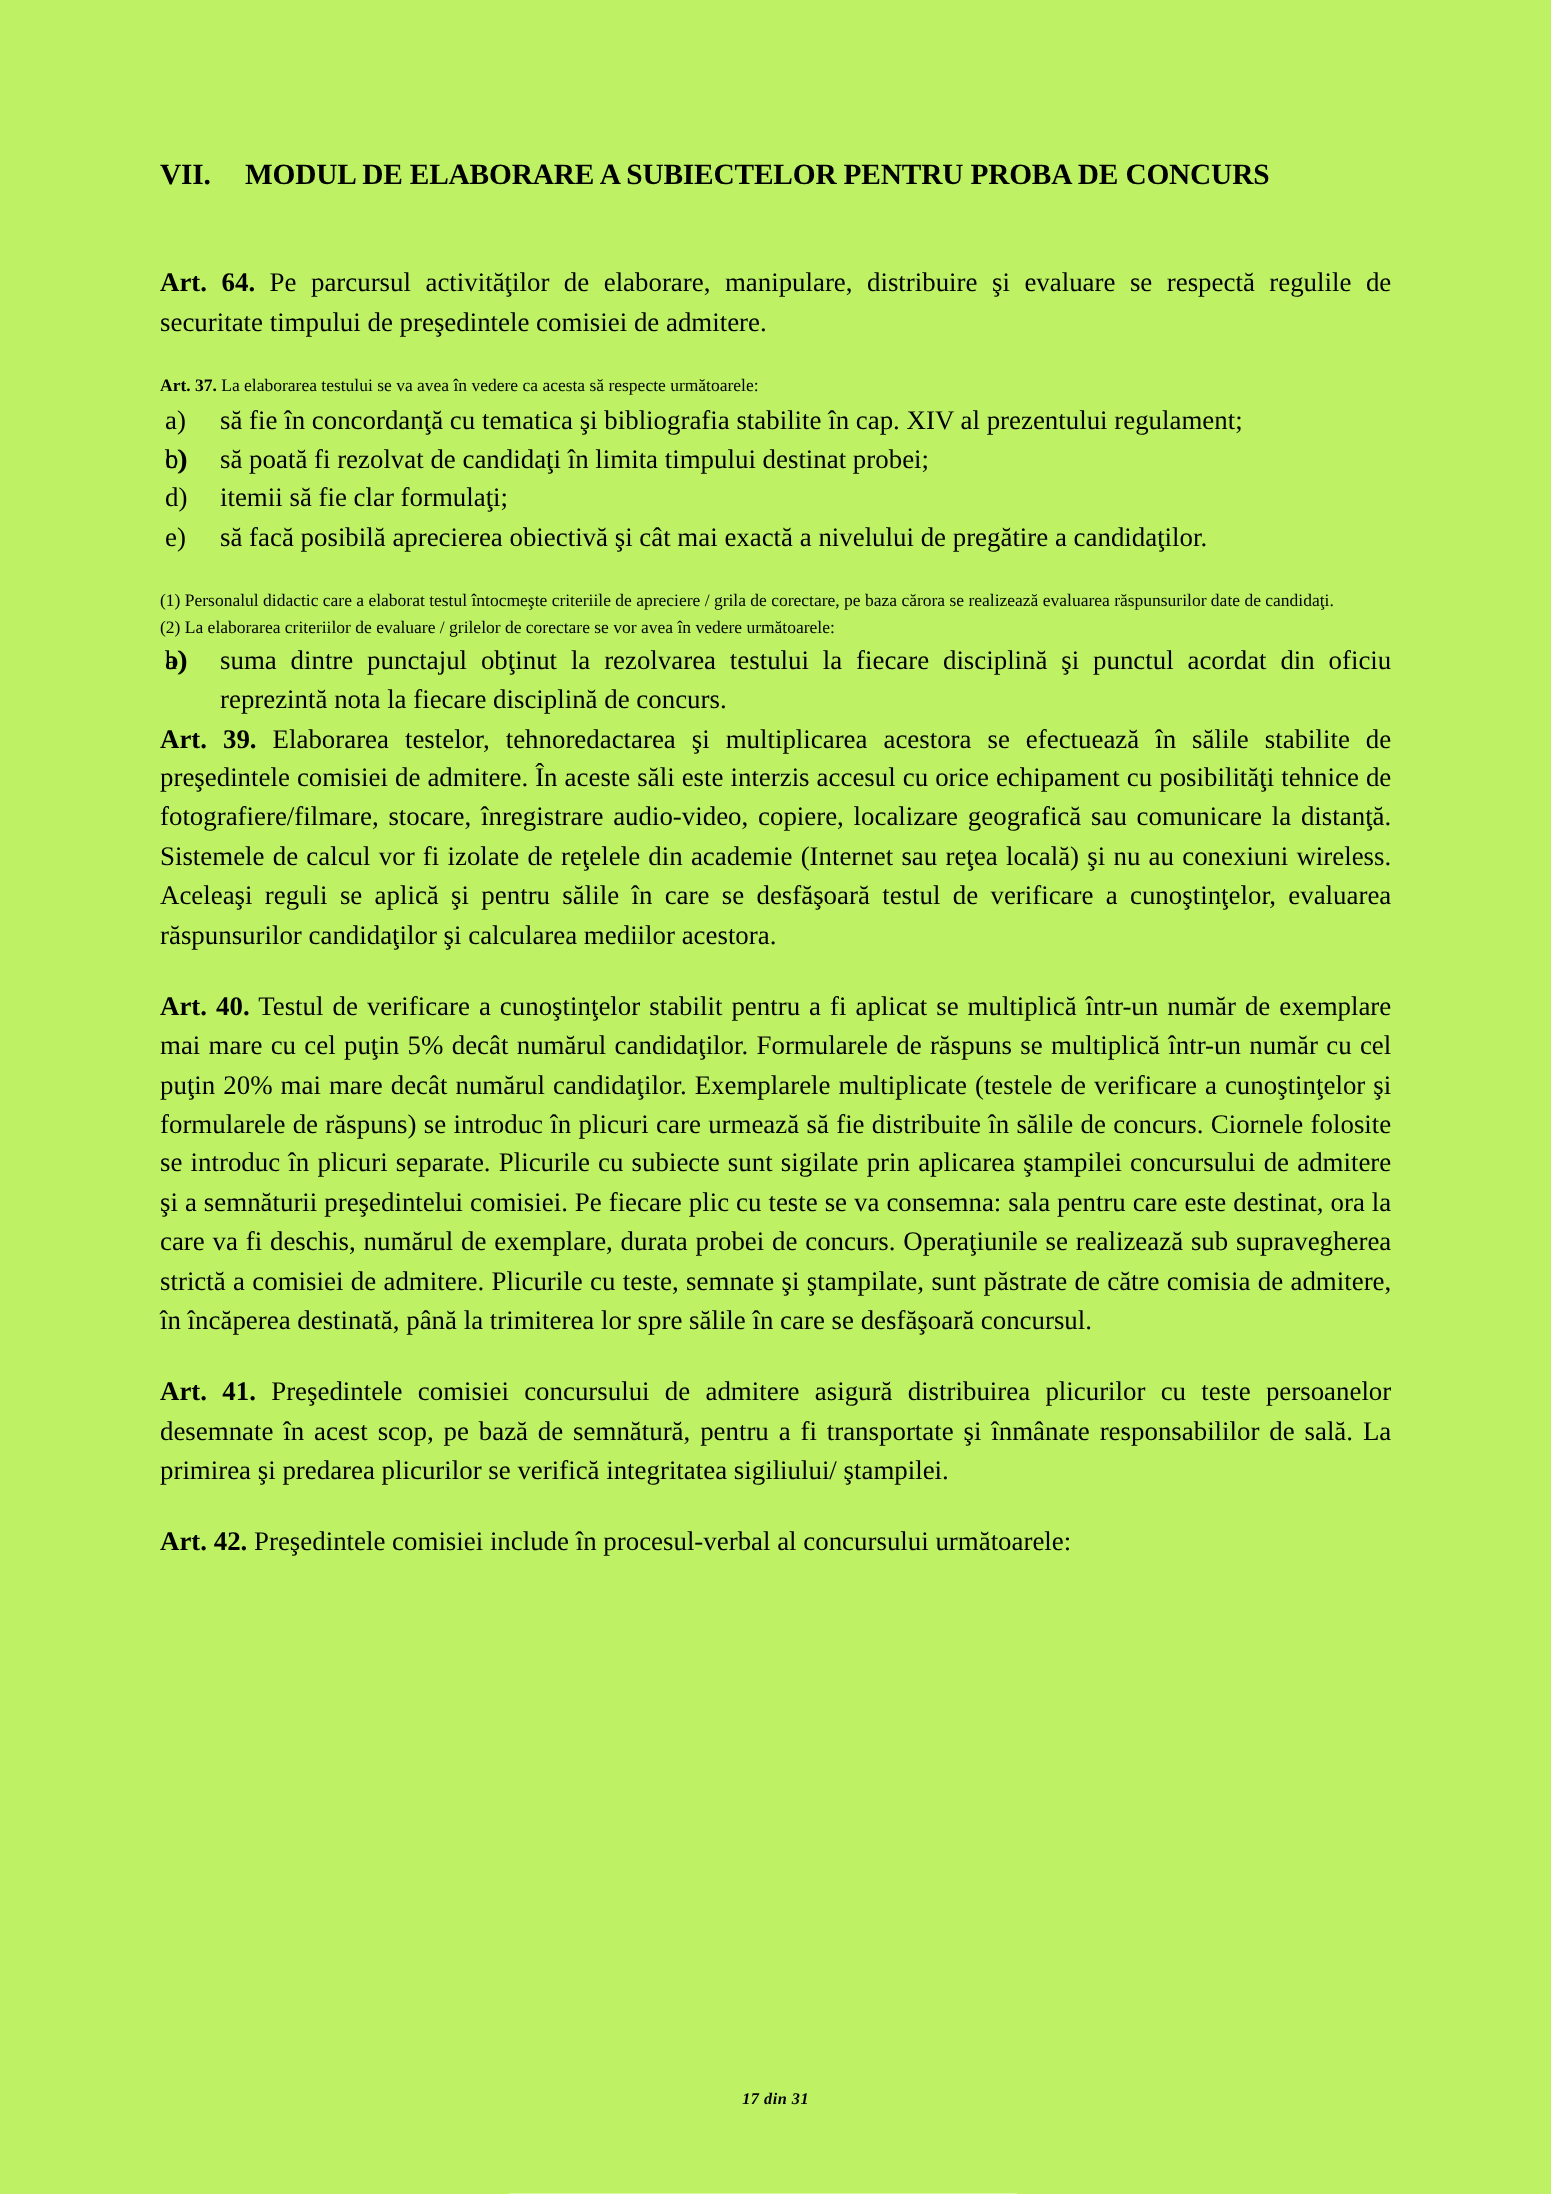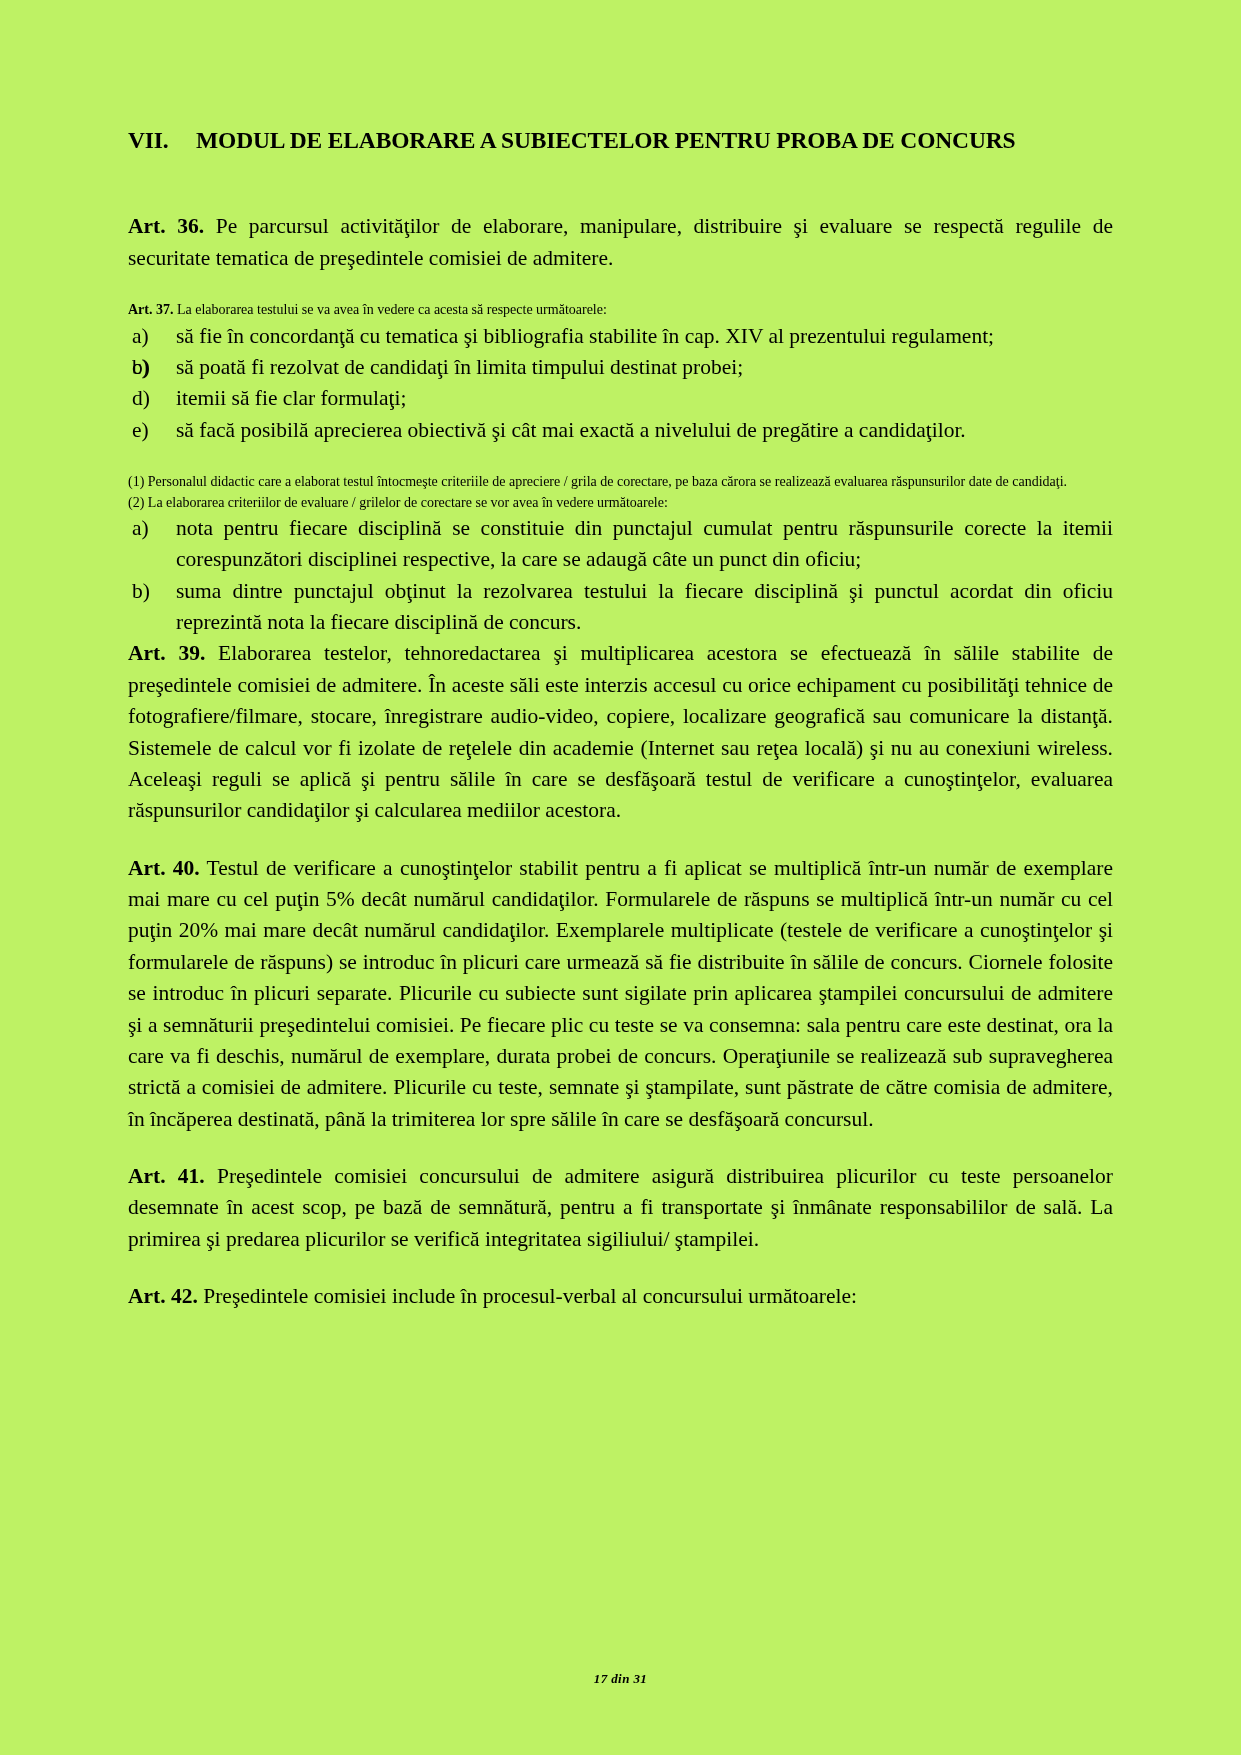--- a/index.html
+++ b/index.html
@@ -113,21 +113,21 @@
 <body>
 
 <div class="page">
   <div class="content">
 
     <h1 class="chapter-heading">
       <span class="num">VII.</span><span>MODUL DE ELABORARE A SUBIECTELOR PENTRU PROBA DE CONCURS</span>
     </h1>
 
     <p class="article">
-      <span class="art-label">Art. 36.</span><span> Pe parcursul activităţilor de elaborare, manipulare, distribuire şi evaluare se respectă regulile de securitate tematica de preşedintele comisiei de admitere.</span>
+      <span class="art-label">Art. 64.</span><span> Pe parcursul activităţilor de elaborare, manipulare, distribuire şi evaluare se respectă regulile de securitate timpului de preşedintele comisiei de admitere.</span>
     </p>
 
     <div class="article">
       <p class="para para-left">
         <span class="art-label">Art. 37.</span><span> La elaborarea testului se va avea în vedere ca acesta să respecte următoarele:</span>
       </p>
       <ol class="letter-list">
         <li>
           <span class="marker">a)</span><span>să fie în concordanţă cu tematica şi bibliografia stabilite în cap. XIV al prezentului regulament;</span>
         </li>
@@ -144,21 +144,21 @@
           <span class="marker">e)</span><span>să facă posibilă aprecierea obiectivă şi cât mai exactă a nivelului de pregătire a candidaţilor.</span>
         </li>
       </ol>
     </div>
 
     <div class="article">
       <p class="para">(1) Personalul didactic care a elaborat testul întocmeşte criteriile de apreciere / grila de corectare, pe baza cărora se realizează evaluarea răspunsurilor date de candidaţi.</p>
       <p class="para para-left">(2) La elaborarea criteriilor de evaluare / grilelor de corectare se vor avea în vedere următoarele:</p>
       <ol class="letter-list">
         <li>
-          <span class="marker">a)</span><span>nota pentru fiecare disciplină se constituie din punctajul cumulat pentru răspunsurile corecte la itemii corespunzători disciplinei respective, la care se adaugă câte un punct din oficiu;</span>
+          <span class="marker">a)</span>
         </li>
         <li>
           <span class="marker">b)</span><span>suma dintre punctajul obţinut la rezolvarea testului la fiecare disciplină şi punctul acordat din oficiu reprezintă nota la fiecare disciplină de concurs.</span>
         </li>
       </ol>
     </div>
 
     <p class="article">
       <span class="art-label">Art. 39.</span><span> Elaborarea testelor, tehnoredactarea şi multiplicarea acestora se efectuează în sălile stabilite de preşedintele comisiei de admitere. În aceste săli este interzis accesul cu orice echipament cu posibilităţi tehnice de fotografiere/filmare, stocare, înregistrare audio-video, copiere, localizare geografică sau comunicare la distanţă. Sistemele de calcul vor fi izolate de reţelele din academie (Internet sau reţea locală) şi nu au conexiuni wireless. Aceleaşi reguli se aplică şi pentru sălile în care se desfăşoară testul de verificare a cunoştinţelor, evaluarea răspunsurilor candidaţilor şi calcularea mediilor acestora.</span>
     </p>

